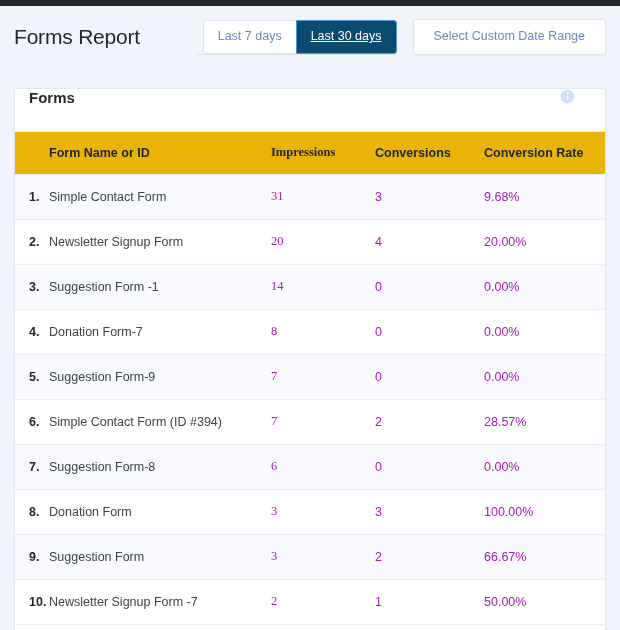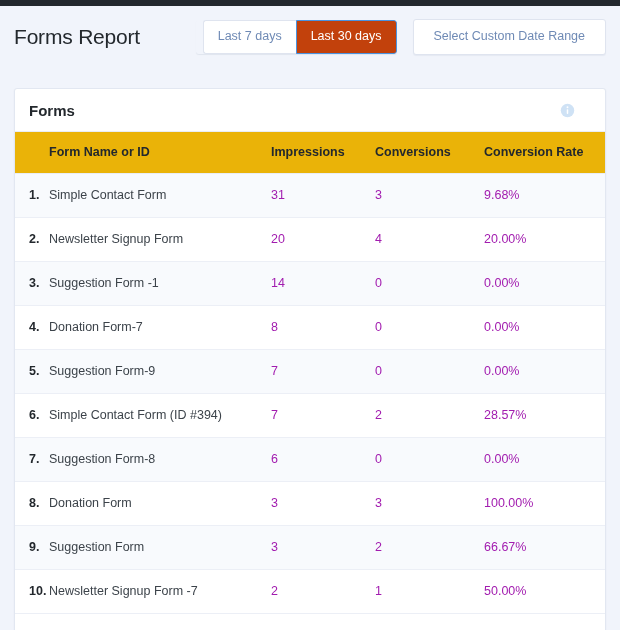--- a/index.html
+++ b/index.html
@@ -71,23 +71,24 @@
   .seg-btn:first-child {
     border-radius: 3px 0 0 3px;
     border-right: none;
   }
 
   .seg-btn:last-child {
     border-radius: 0 3px 3px 0;
   }
 
   .seg-btn.active {
-    background: #c2410c;
+    background: #0c4a6e;
     border-color: #4a93e0;
     color: #ffffff;
+    text-decoration: underline;
   }
 
   
   .range-btn {
     font-family: "Liberation Sans", sans-serif;
     font-size: 12.5px;
     line-height: 1;
     margin-left: 16px;
     padding: 10px 20px 11px 20px;
     border: 1px solid #dfe4ef;
@@ -104,21 +105,21 @@
     margin: 20px 14px 0 14px;
     background: #ffffff;
     border: 1px solid #e2e7f1;
     border-radius: 3px;
     box-shadow: 0 1px 2px rgba(16,38,76,0.06);
     overflow: hidden;
   }
 
   .card-head {
     display: flex;
-    align-items: center;
+    align-items: flex-start;
     height: 43px;
     padding: 0 30px 0 14px;
     border-bottom: 1px solid #e9edf5;
   }
 
   .card-title {
     font-size: 15px;
     font-weight: bold;
     color: #23282d;
   }
@@ -144,21 +145,21 @@
     color: #23282d;
     text-align: left;
     padding: 13px 0 14px 0;
     border-bottom: 1px solid #e9edf5;
     background: #eab308;
   }
 
   
   .col-rank  { width: 34px;  padding-left: 14px !important; }
   .col-name  { width: 222px; }
-  .col-imp   { width: 104px; }
+  .col-imp   { width: 104px; font-family: Liberation Serif, serif; }
   .col-conv  { width: 109px; }
   .col-rate  { width: auto; }
 
   tbody td {
     font-size: 12.5px;
     color: #a21caf;
     padding: 14px 0 15px 0;
     border-bottom: 1px solid #eceff6;
     vertical-align: middle;
   }

